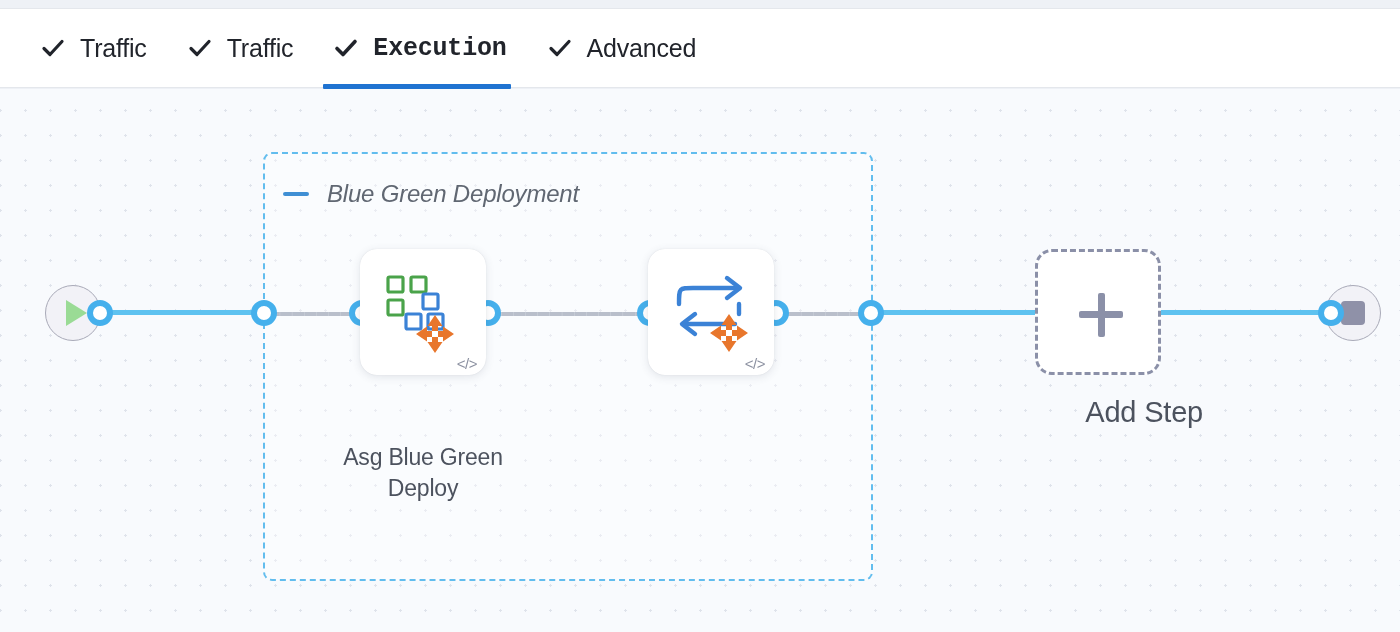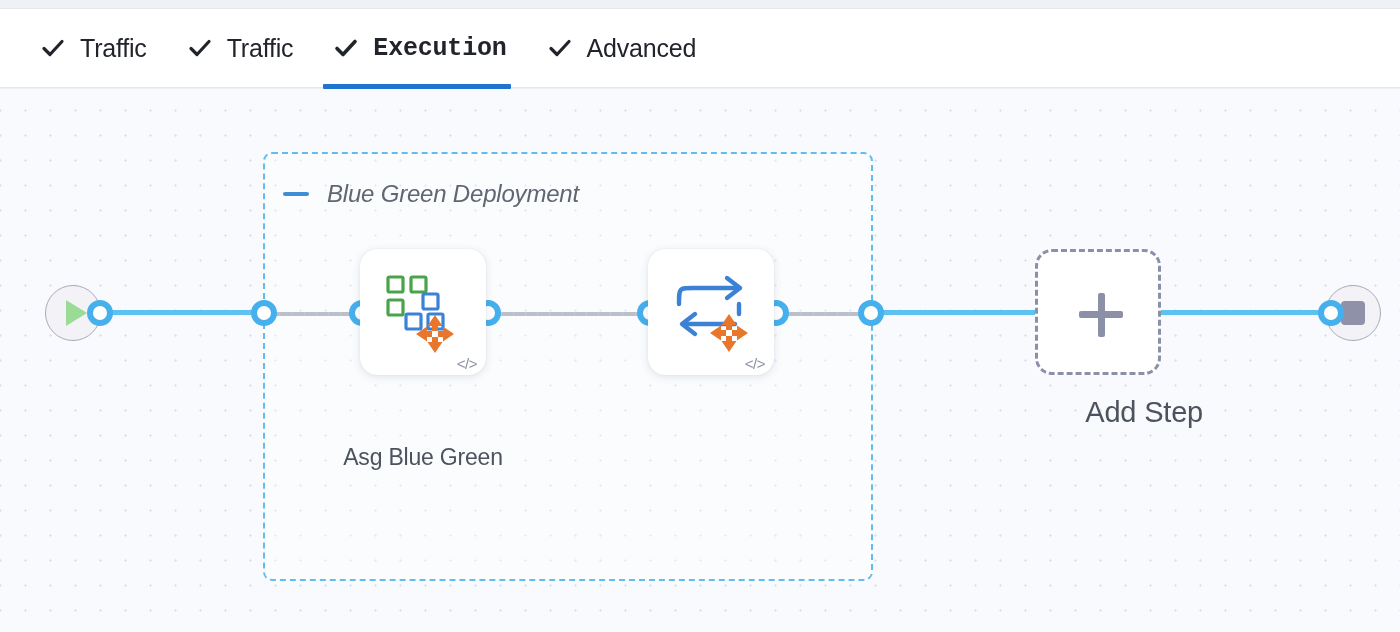--- a/index.html
+++ b/index.html
@@ -344,20 +344,21 @@
             <path d="M0,19 L7.5,8 L3,8 L3,3 L-3,3 L-3,8 L-7.5,8 Z"></path>
             <path d="M-19,0 L-8,-7.5 L-8,-3 L-3,-3 L-3,3 L-8,3 L-8,7.5 Z"></path>
             <path d="M19,0 L8,-7.5 L8,-3 L3,-3 L3,3 L8,3 L8,7.5 Z"></path>
           </g>
         </svg>
       </div>
       <span class="code-badge">&lt;/&gt;</span>
     </div>
     <div class="step-label" style="left:318px; top:311px; width:210px;margin-top:42px;">
       <div>Asg Blue Green</div>
+      <div>Deploy</div>
     </div>
 
     <div class="step" style="left:648px; top:160px;">
       <div class="icon-wrap">
         <svg width="96" height="96" viewBox="0 0 96 96">
 
           <path d="M16,40 C16,24 16,24 30,24 L74,24" fill="none" stroke="#3b82d6" stroke-width="4.4" stroke-linecap="round"></path>
           <path d="M64,14 L77,24 L64,34" fill="none" stroke="#3b82d6" stroke-width="4.4" stroke-linecap="round" stroke-linejoin="round"></path>
 
           <path d="M76,40 L76,50" fill="none" stroke="#3b82d6" stroke-width="4.4" stroke-linecap="round"></path>

